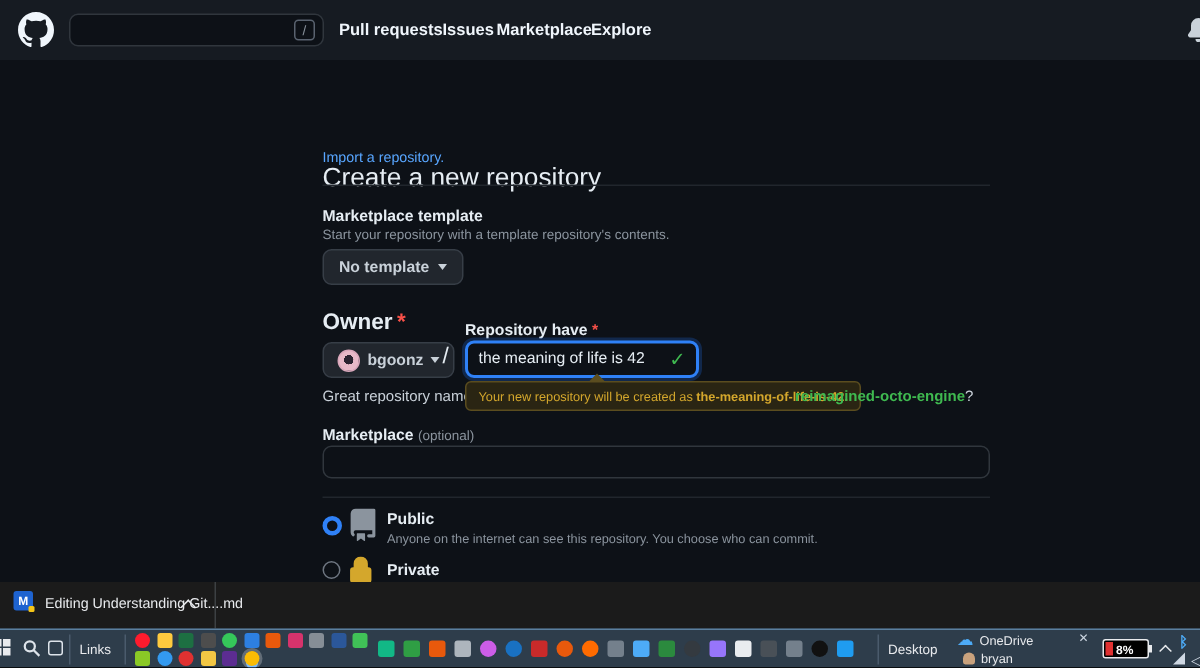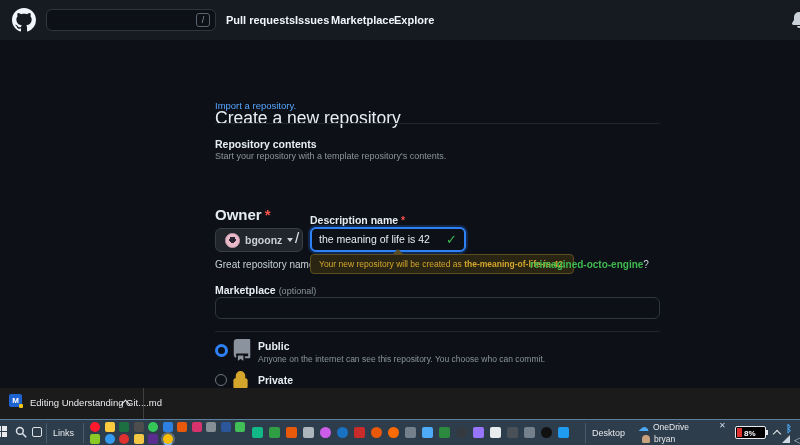--- a/index.html
+++ b/index.html
@@ -121,28 +121,32 @@
     <div id="nav-3" class="abs nav-item">Explore</div>
     <svg id="bell-icon" class="abs" viewBox="0 0 16 16" fill="currentColor">
       <path d="M8 16a2 2 0 0 0 1.985-1.75c.017-.137-.097-.25-.235-.25h-3.5c-.138 0-.252.113-.235.25A2 2 0 0 0 8 16ZM3 5a5 5 0 0 1 10 0v2.947c0 .05.015.098.042.139l1.703 2.555A1.519 1.519 0 0 1 13.482 13H2.518a1.516 1.516 0 0 1-1.263-2.36l1.703-2.554A.255.255 0 0 0 3 7.947Z"></path>
     </svg>
   </div>
 
   <div id="page-title" class="abs col-l">Create a new repository</div>
   <div id="import-link" class="abs col-l">Import a repository.</div>
   <div id="hr1" class="abs col-l hr"></div>
 
-  <div id="tmpl-label" class="abs col-l">Repository contents</div>
+  <div id="tmpl-label" class="abs col-l">Marketplace template</div>
   <div id="tmpl-desc" class="abs col-l">Start your repository with a template repository's contents.</div>
+  <div id="tmpl-btn" class="abs col-l gh-btn">
+    <span>No template</span>
+    <span class="caret-down"></span>
+  </div>
 
   <div id="owner-label" class="abs col-l">
     <span>Owner</span><span class="req">*</span>
   </div>
   <div id="repo-label" class="abs">
-    <span>Description name</span><span class="req">*</span>
+    <span>Repository have</span><span class="req">*</span>
   </div>
   <div id="owner-btn" class="abs col-l gh-btn">
     <span id="owner-avatar"></span>
     <span>bgoonz</span>
     <span class="caret-down"></span>
   </div>
   <div id="slash-sep" class="abs">/</div>
   <div id="repo-input" class="abs">
     <input type="text" value="the meaning of life is 42" style="">
     <span id="repo-check" class="abs">✓</span>

